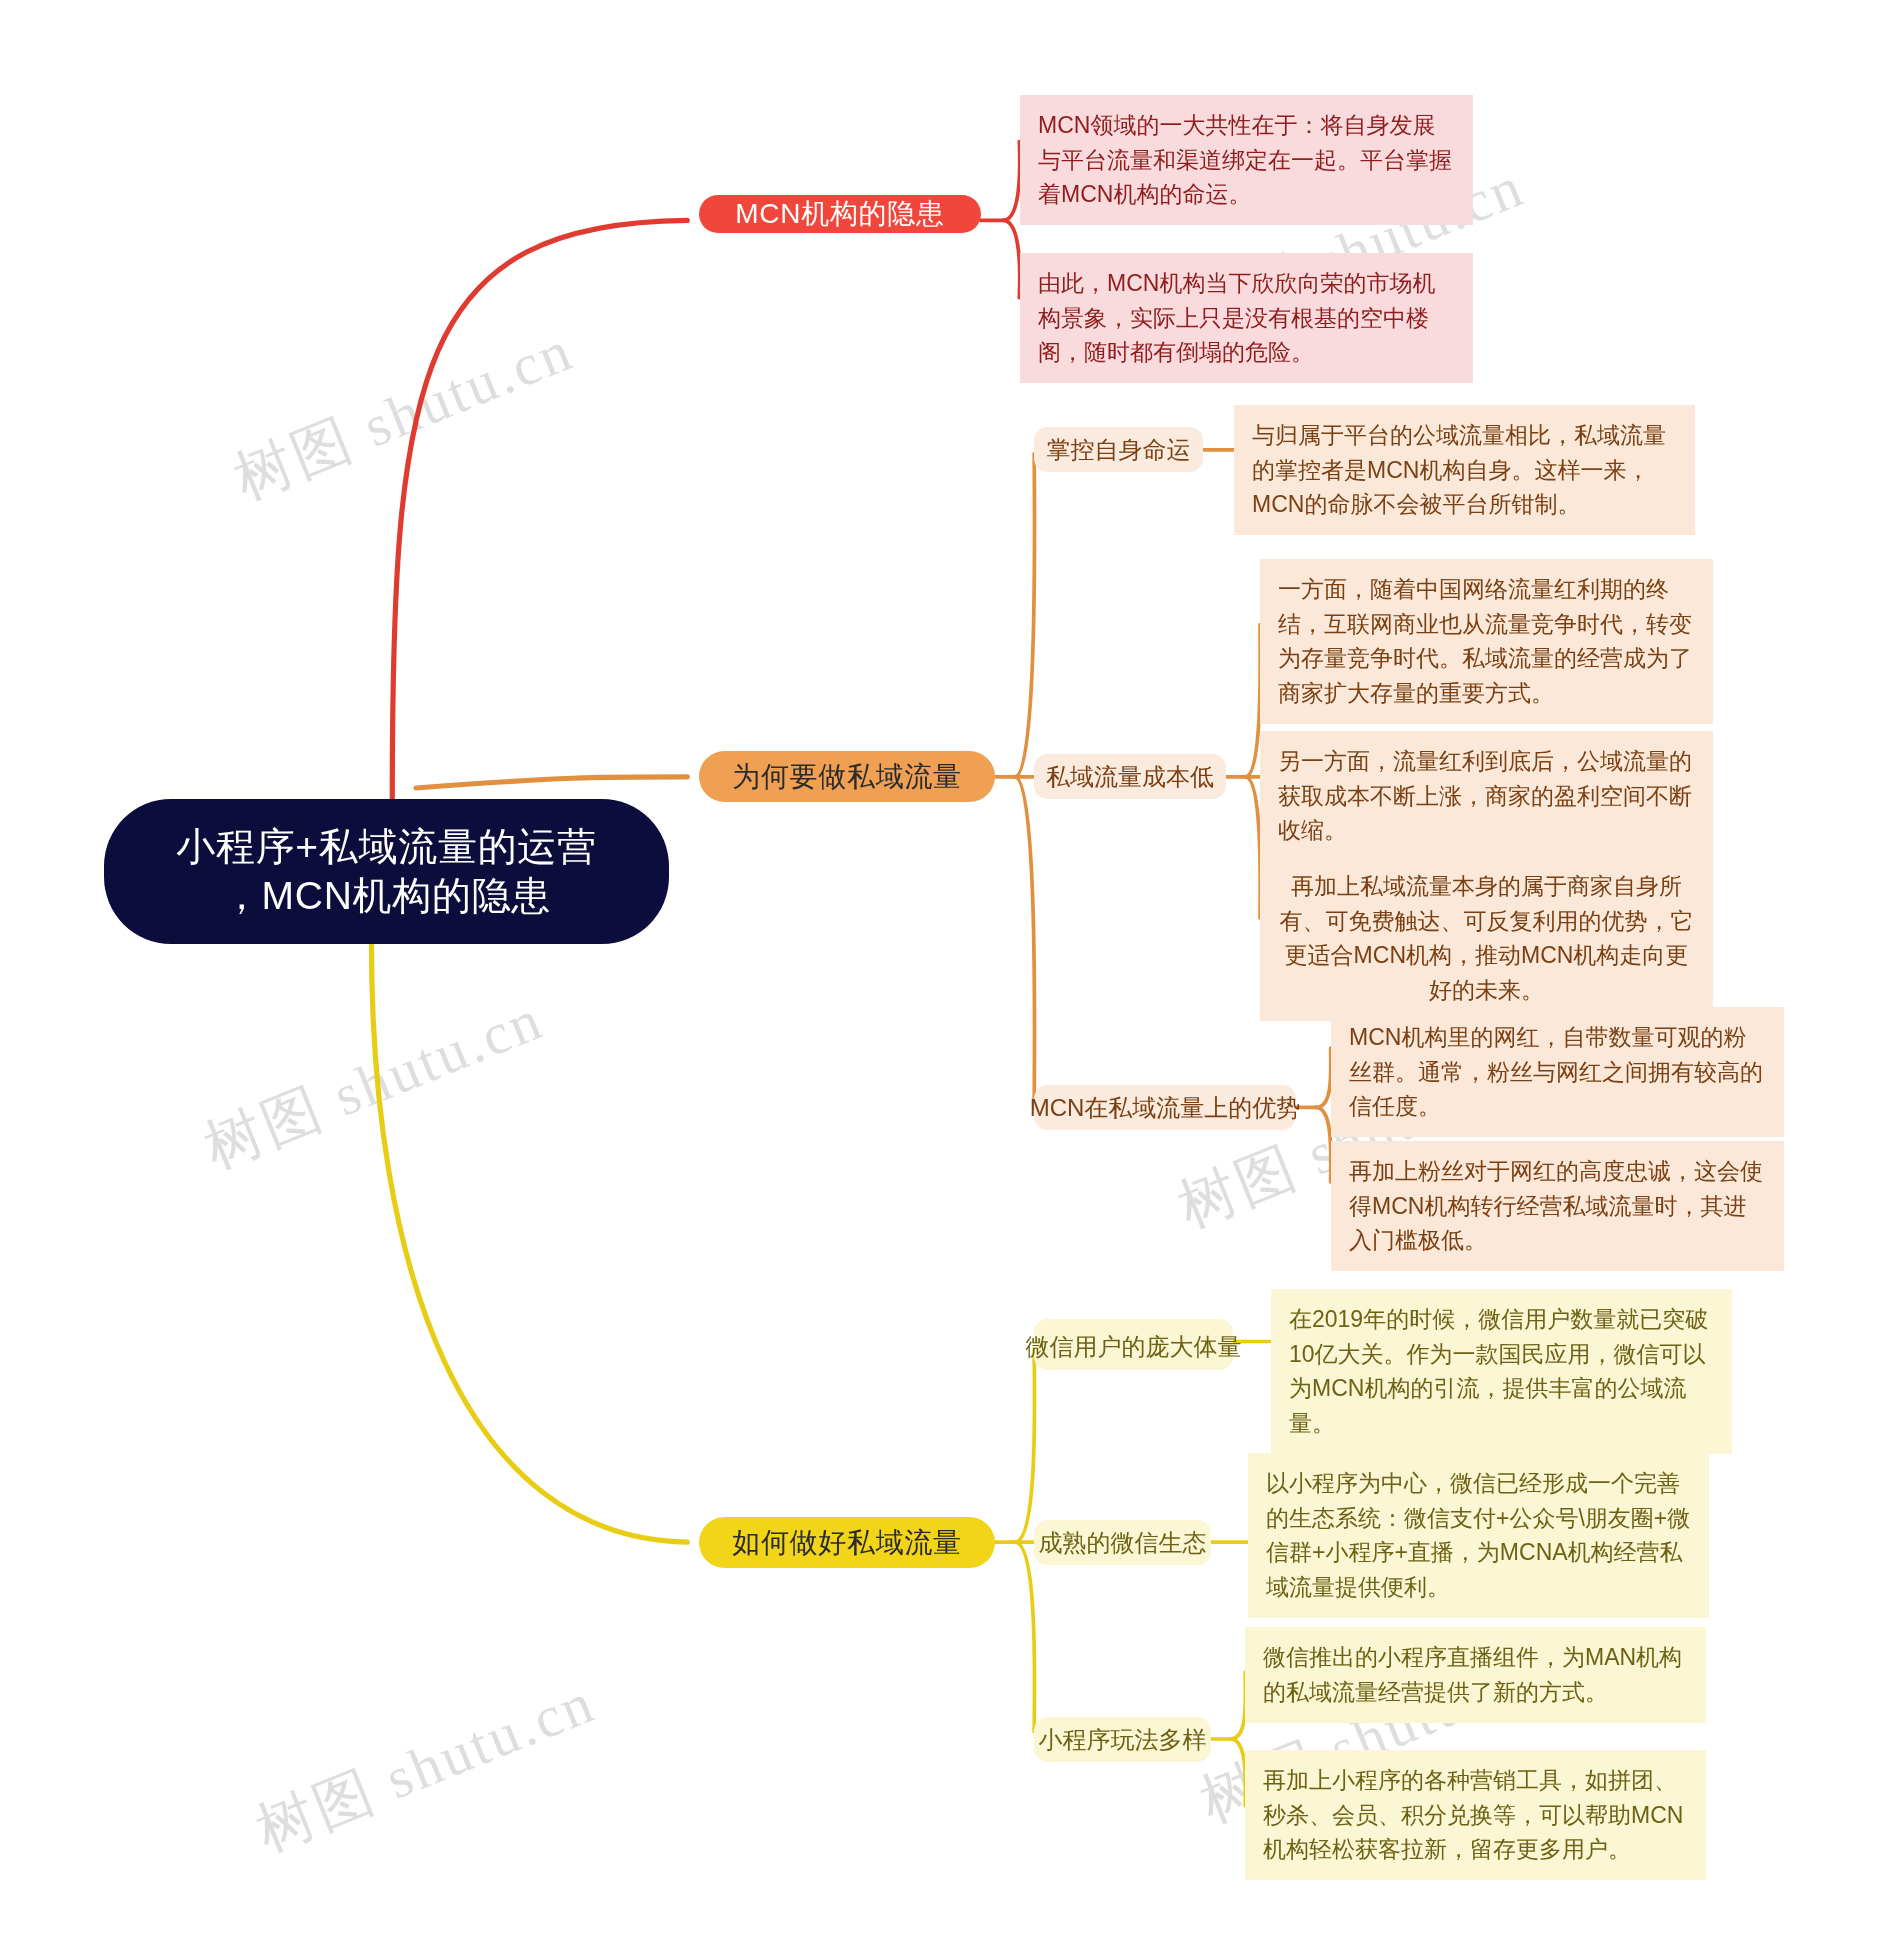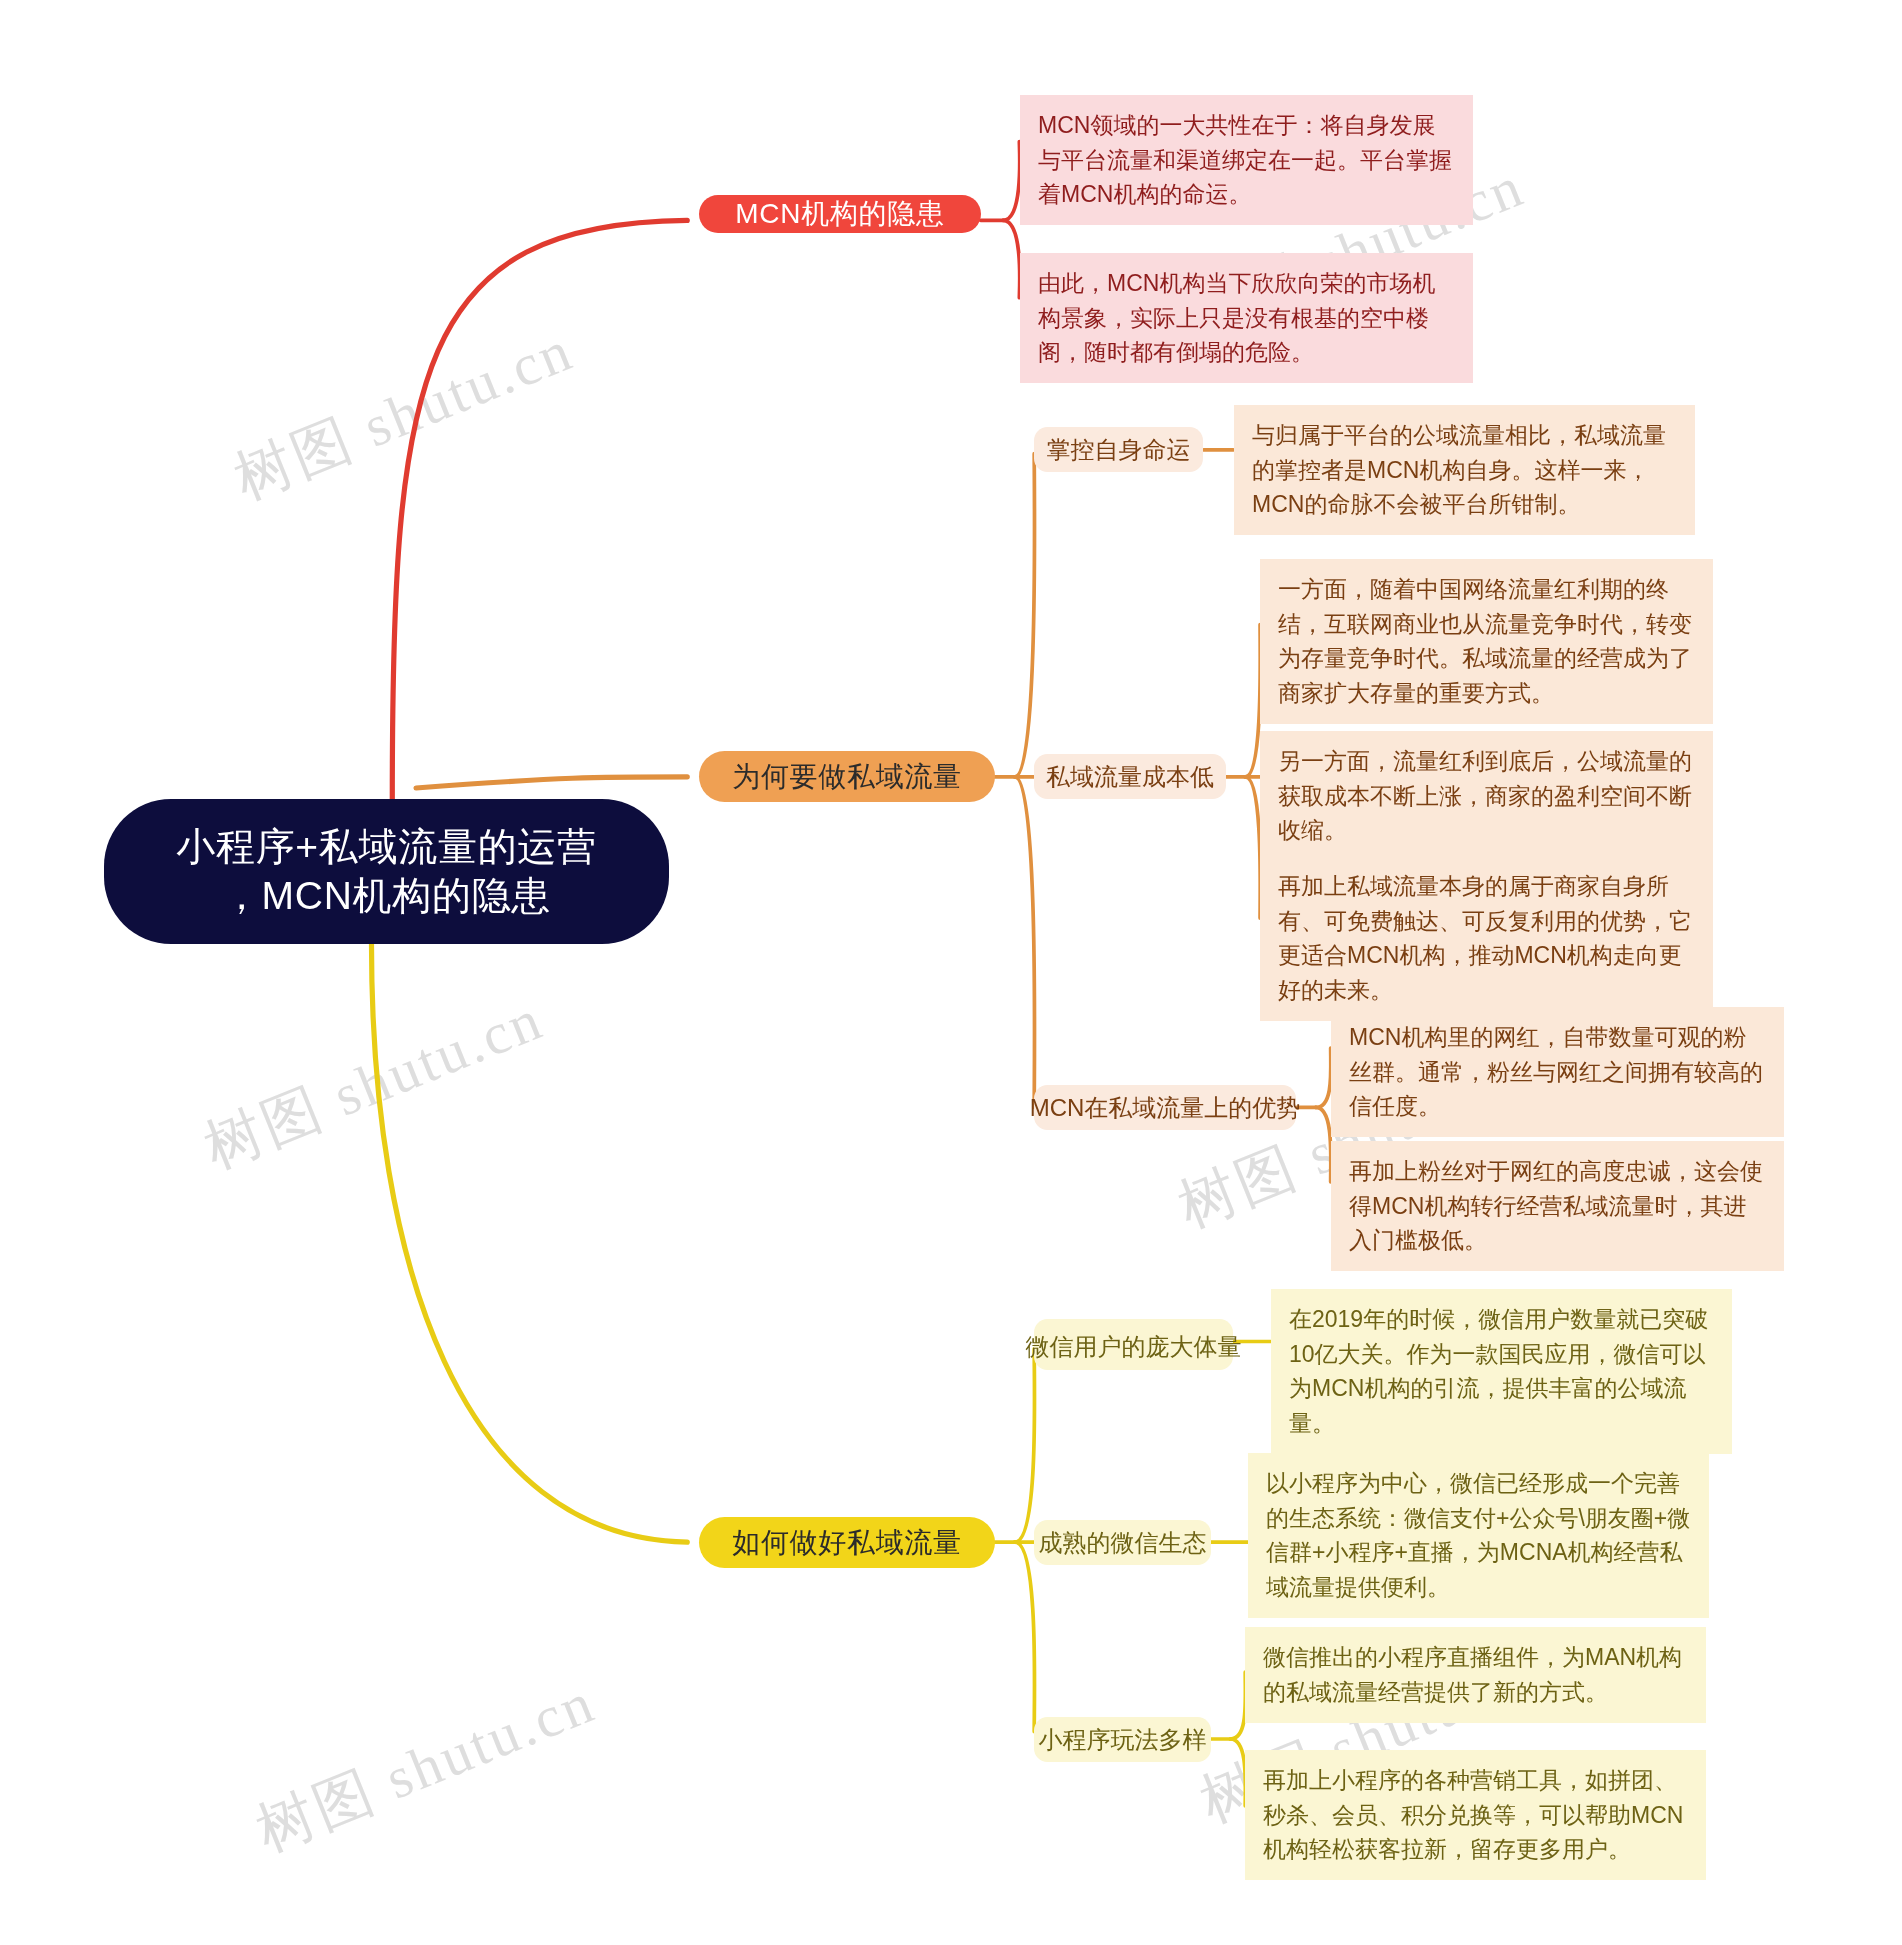--- a/index.html
+++ b/index.html
@@ -180,21 +180,21 @@
 
   <div class="node sub sub-orange" style="left:1034px; top:754px; width:192px; height:45px;">
     <span>私域流量成本低</span>
   </div>
   <div class="node leaf leaf-orange" style="left:1260px; top:559px; width:453px;">
     <span>一方面，随着中国网络流量红利期的终结，互联网商业也从流量竞争时代，转变为存量竞争时代。私域流量的经营成为了商家扩大存量的重要方式。</span>
   </div>
   <div class="node leaf leaf-orange" style="left:1260px; top:731px; width:453px;">
     <span>另一方面，流量红利到底后，公域流量的获取成本不断上涨，商家的盈利空间不断收缩。</span>
   </div>
-  <div class="node leaf leaf-orange" style="left:1260px; top:856px; width:453px;">
+  <div class="node leaf leaf-orange" style="left:1260px; top:856px; width:453px;text-align:center;">
     <span>再加上私域流量本身的属于商家自身所有、可免费触达、可反复利用的优势，它更适合MCN机构，推动MCN机构走向更好的未来。</span>
   </div>
 
   <div class="node sub sub-orange" style="left:1034px; top:1085px; width:262px; height:45px;">
     <span>MCN在私域流量上的优势</span>
   </div>
   <div class="node leaf leaf-orange" style="left:1331px; top:1007px; width:453px;">
     <span>MCN机构里的网红，自带数量可观的粉丝群。通常，粉丝与网红之间拥有较高的信任度。</span>
   </div>
   <div class="node leaf leaf-orange" style="left:1331px; top:1141px; width:453px;">

